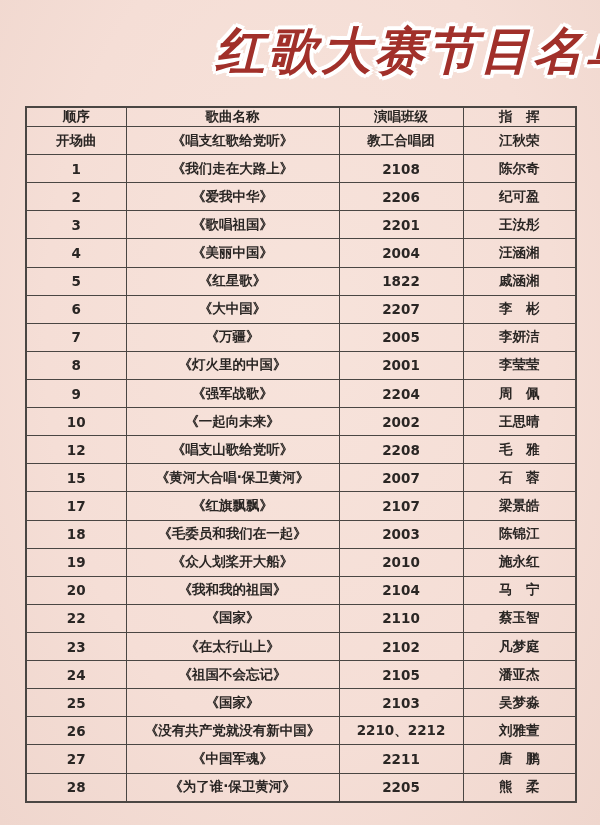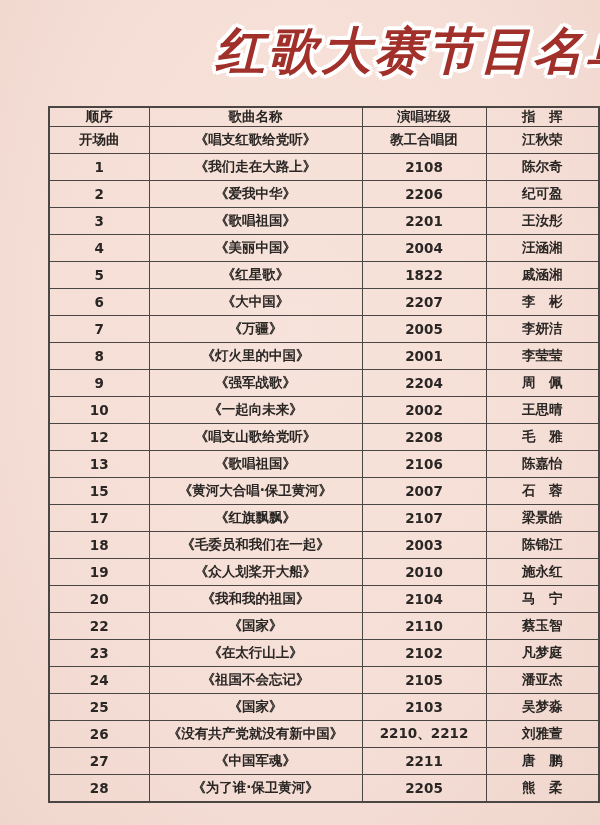--- a/index.html
+++ b/index.html
@@ -50,21 +50,21 @@
     border:1px solid var(--border);
     text-align:center;
     vertical-align:middle;
     font-weight:bold;
     font-size:13.5px;
     color:var(--text);
     padding:0 2px;
     white-space:nowrap;
     overflow:hidden;
   }
-  table.program{border:2px solid var(--border);margin-left:23px;}
+  table.program{border:2px solid var(--border);}
   col.c-order{width:100px;}
   col.c-song{width:213px;}
   col.c-class{width:124px;}
   col.c-conductor{width:113px;}
 </style>
 </head>
 <body>
 
 <div class="title">红歌大赛节目名单</div>
 
@@ -150,26 +150,20 @@
         <td>2002</td>
         <td>王思晴</td>
       </tr>
       <tr>
         <td>12</td>
         <td>《唱支山歌给党听》</td>
         <td>2208</td>
         <td>毛　雅</td>
       </tr>
       <tr>
-        <td>13</td>
-        <td>《歌唱祖国》</td>
-        <td>2106</td>
-        <td>陈嘉怡</td>
-      </tr>
-      <tr>
         <td>15</td>
         <td>《黄河大合唱·保卫黄河》</td>
         <td>2007</td>
         <td>石　蓉</td>
       </tr>
       <tr>
         <td>17</td>
         <td>《红旗飘飘》</td>
         <td>2107</td>
         <td>梁景皓</td>

